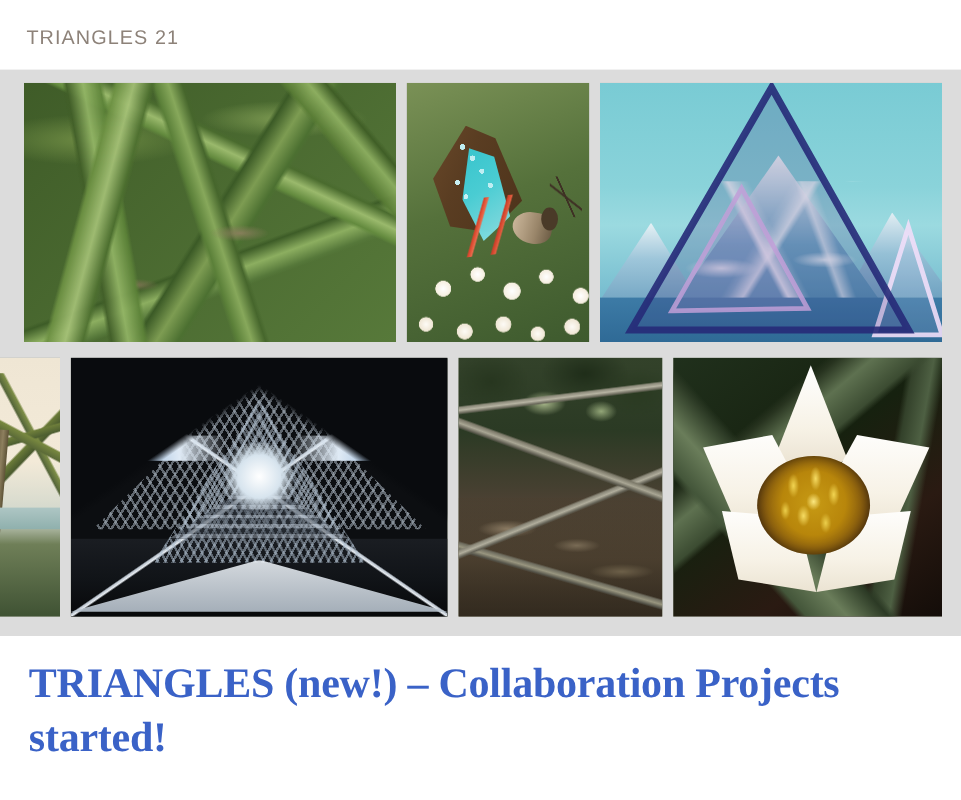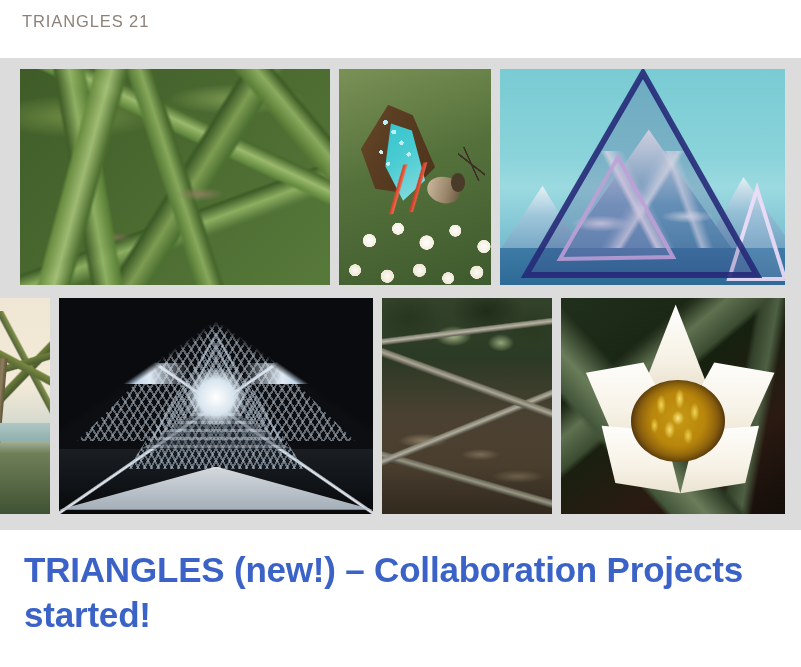--- a/index.html
+++ b/index.html
@@ -7,21 +7,21 @@
     width: 801px; height: 667px;
     background: #ffffff;
     font-family: "Liberation Sans", sans-serif;
     overflow: hidden;
   }
   .page { position: relative; width: 801px; height: 667px; background:#fff; }
 
   
   .meta-row {
     position: absolute; left: 0; top: 0; width: 801px; height: 42px;
-    display: flex; align-items: center; justify-content: space-between;
+    display: flex; align-items: flex-end; justify-content: space-between;
     padding: 0 4px 0 22px;
   }
   .meta-text {
     color: #8d8279;
     font-size: 16.5px;
     font-weight: 400;
     letter-spacing: 0.9px;
     text-transform: uppercase;
     white-space: nowrap;
     font-family: "Liberation Sans", sans-serif;
@@ -359,21 +359,21 @@
 
   
   .post-title {
     position: absolute; left: 0; top: 548px; width: 801px;
     padding: 0 36px 0 24px;
     color: #3a62c7;
     font-size: 35px;
     line-height: 1.28;
     font-weight: 700;
     letter-spacing: -0.2px;
-    font-family: Liberation Sans, sans-serif;
+    font-family: Liberation Serif, serif;
   }
   .post-title a { color: inherit; text-decoration: none; }
 </style>
 </head>
 <body>
 
 <div class="page">
 
   <div class="meta-row">
     <span class="meta-text">TRIANGLES 21</span>

